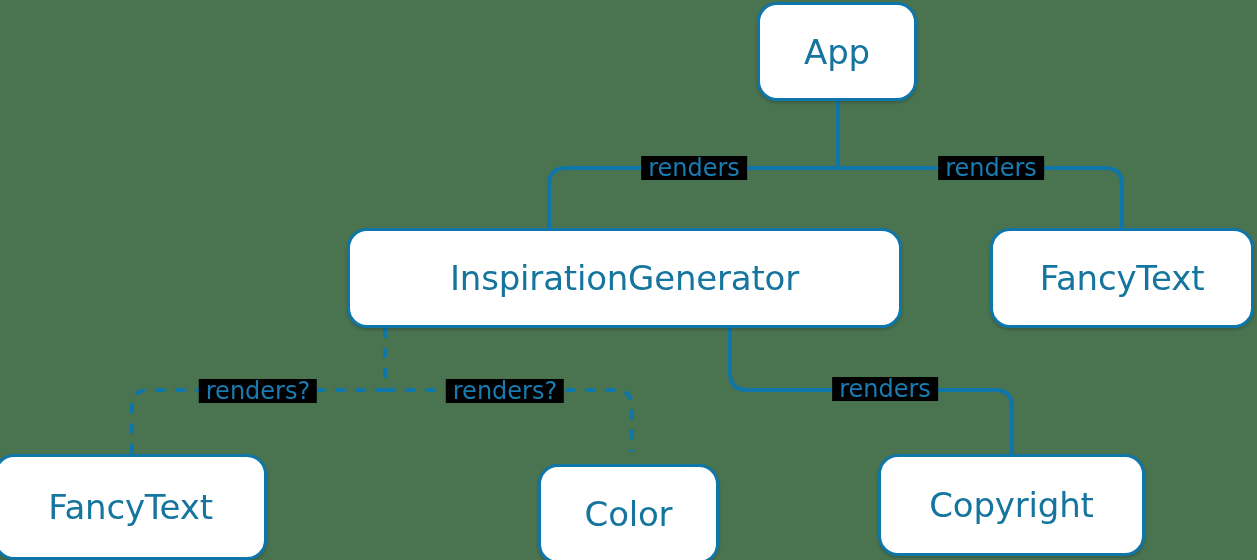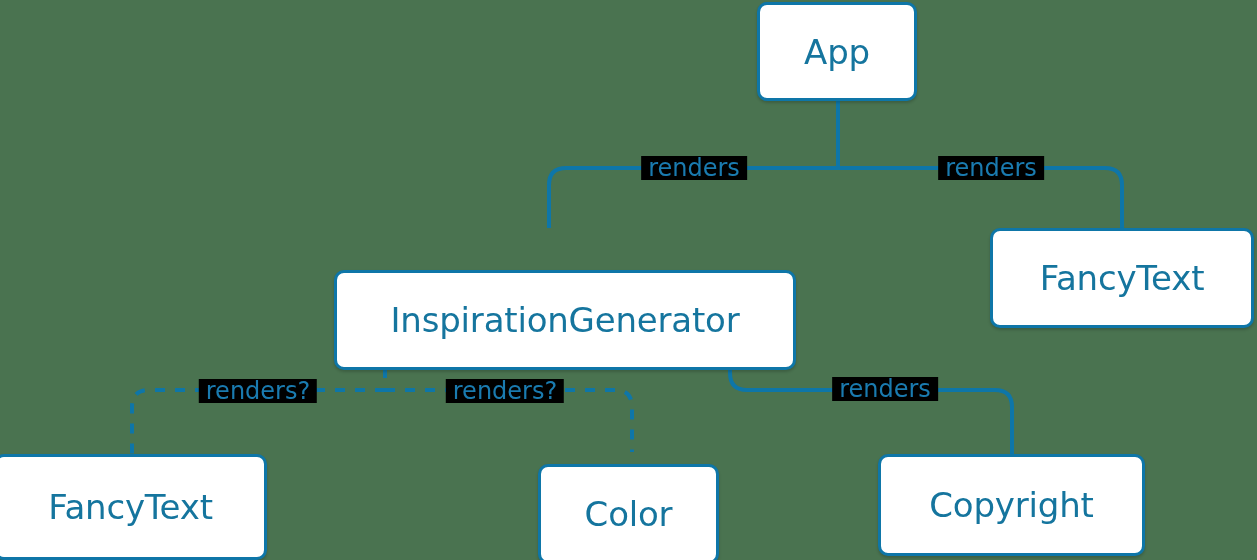--- a/index.html
+++ b/index.html
@@ -8,21 +8,21 @@
     background:#4a7350;
     font-family:"DejaVu Sans","Liberation Sans",sans-serif;
     overflow:hidden;
     position:relative;
   }
   #diagram{position:absolute;left:0;top:0;width:1257px;height:560px;}
   .node-box{
     position:absolute;
     background:#ffffff;
     border:3px solid #0e76a8;
-    border-radius:10px;
+    border-radius:20px;
     box-sizing:border-box;
     display:flex;align-items:center;justify-content:center;
     box-shadow:0 2px 3px rgba(0,0,0,0.18);
   }
   .node-label{
     color:#15759e;
     font-size:34px;
     line-height:1;
     letter-spacing:-0.2px;
     white-space:nowrap;
@@ -67,21 +67,21 @@
 <div class="edge-label" style="left:694px;top:168px;">renders</div>
 <div class="edge-label" style="left:991px;top:168px;">renders</div>
 <div class="edge-label" style="left:258px;top:391px;">renders?</div>
 <div class="edge-label" style="left:505px;top:391px;">renders?</div>
 <div class="edge-label" style="left:885px;top:389px;">renders</div>
 
 <div class="node-box" style="left:757px;top:2px;width:160px;height:99px;">
   <span class="node-label">App</span>
 </div>
 
-<div class="node-box" style="left:334px;top:228px;width:462px;height:100px;margin-top:42px;">
+<div class="node-box" style="left:347px;top:228px;width:555px;height:100px;">
   <span class="node-label">InspirationGenerator</span>
 </div>
 
 <div class="node-box" style="left:990px;top:228px;width:264px;height:100px;">
   <span class="node-label">FancyText</span>
 </div>
 
 <div class="node-box" style="left:-6px;top:454px;width:273px;height:106px;">
   <span class="node-label">FancyText</span>
 </div>

